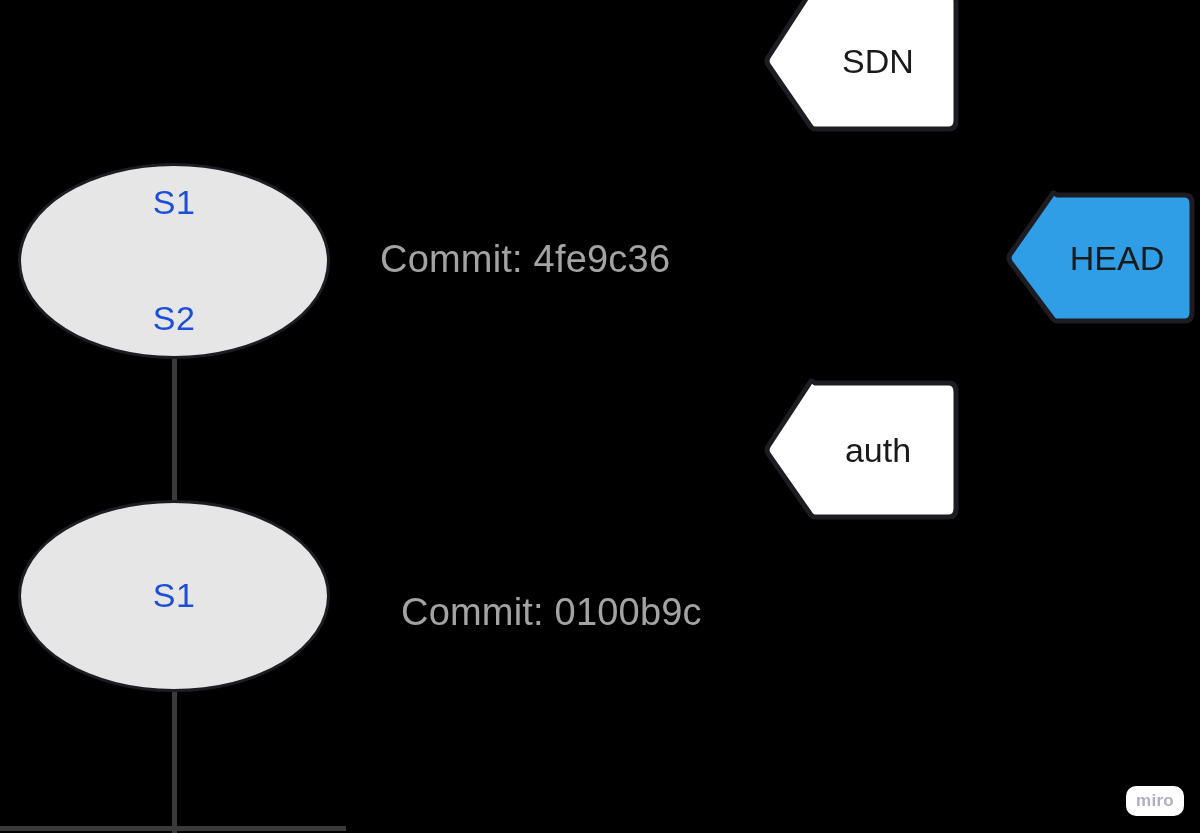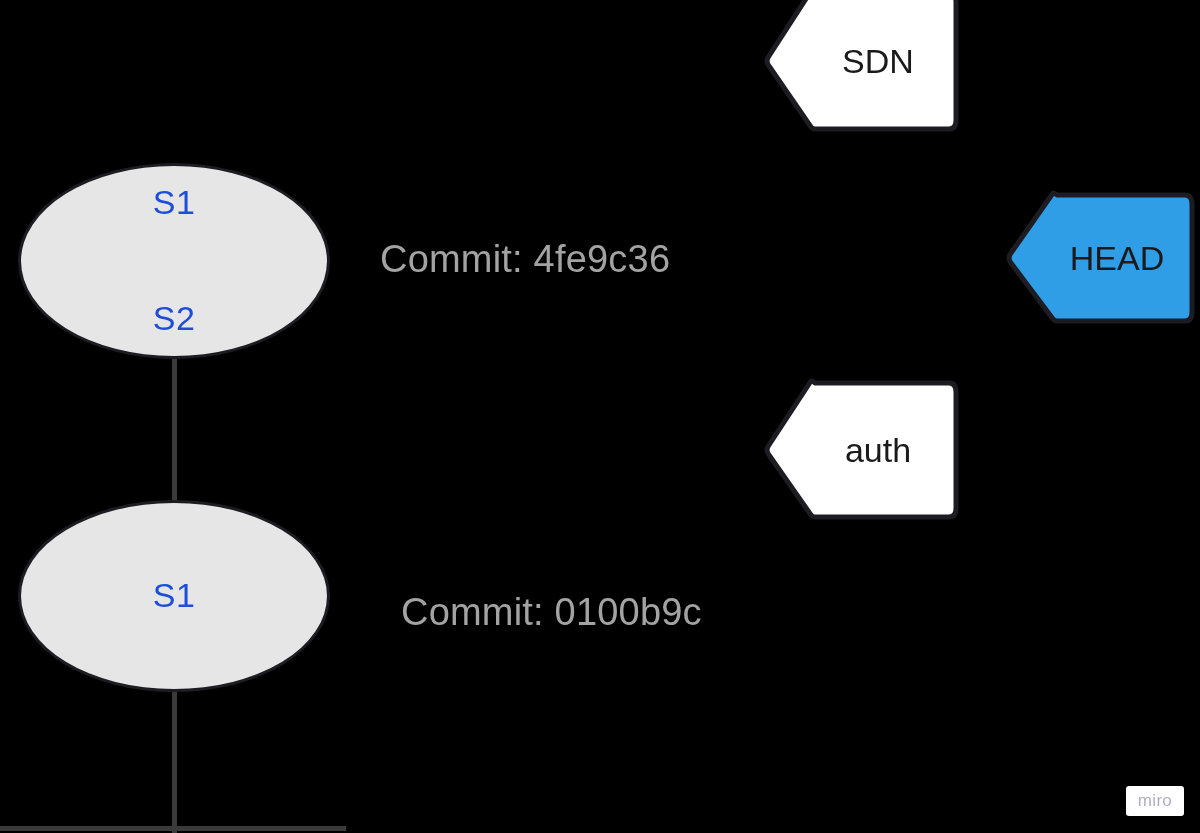--- a/index.html
+++ b/index.html
@@ -87,26 +87,26 @@
     font-size: 34px;
     color: #1a1a1a;
     pointer-events: none;
     white-space: nowrap;
   }
 
   
   .watermark {
     position: absolute;
     background: #ffffff;
-    border-radius: 3px;
+    border-radius: 10px;
     display: flex;
     align-items: center;
     justify-content: center;
     font-size: 17px;
-    font-weight: normal;
+    font-weight: bold;
     color: #b0aec4;
     letter-spacing: 0.3px;
   }
 </style>
 </head>
 <body>
 
 <div id="canvas">
 
   <div class="connector-v" style="left:172px; top:352px; height:190px;"></div>

